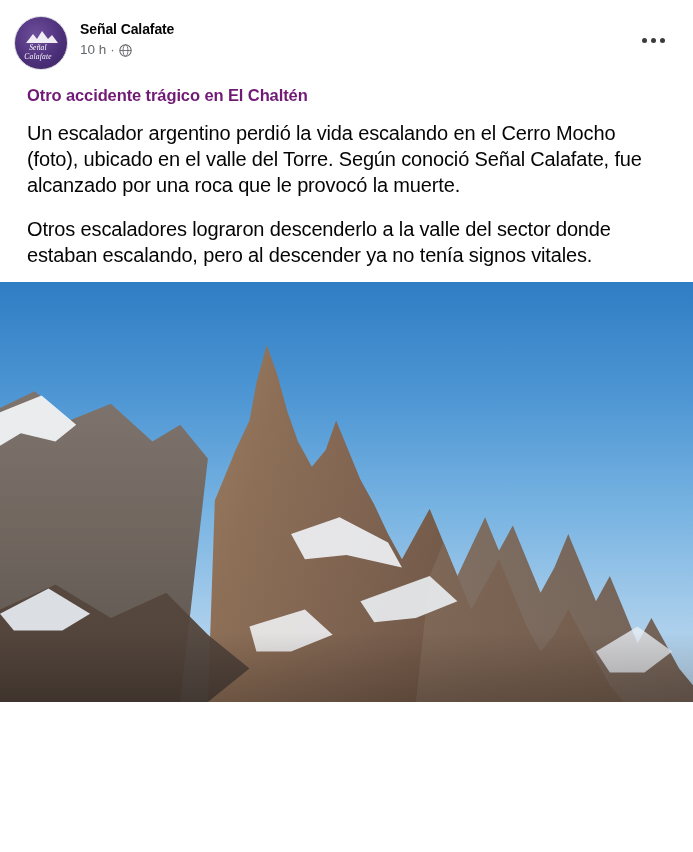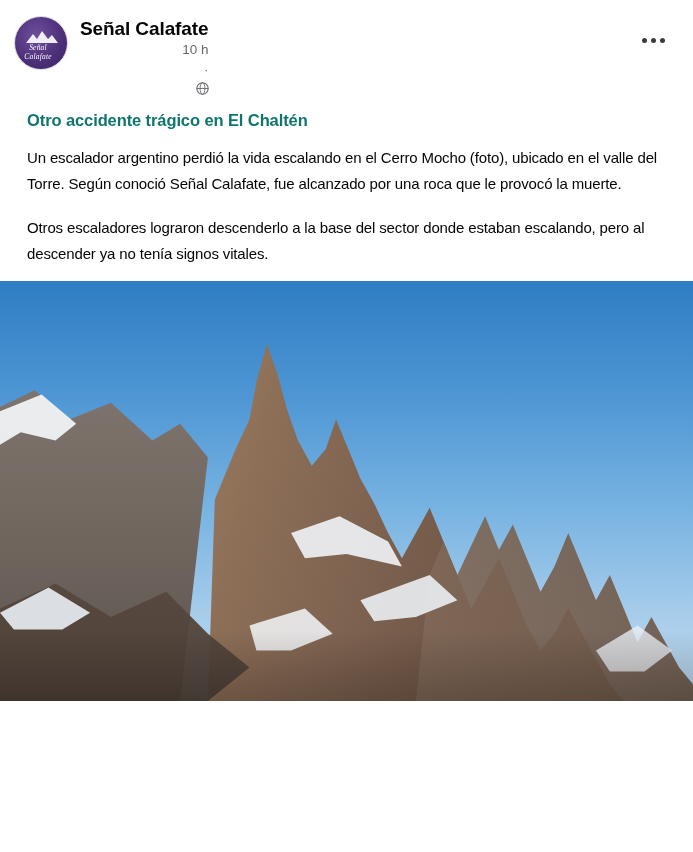--- a/index.html
+++ b/index.html
@@ -59,34 +59,33 @@
     letter-spacing: .2px;
   }
   .header-texts {
     margin-left: 12px;
     padding-top: 3px;
     display: flex;
     flex-direction: column;
     gap: 3px;
   }
   .page-name {
-    font-size: 19px;
+    font-size: 14px;
     font-weight: bold;
     color: #050505;
     line-height: 20px;
     letter-spacing: -0.1px;
   }
   .meta-row {
     display: flex;
-    align-items: flex-end;
+    align-items: center;
     gap: 4px;
     color: #65676b;
     font-size: 13.5px;
     line-height: 16px;
-    flex-direction: column;
   }
   .globe {
     width: 13px;
     height: 13px;
     flex: 0 0 auto;
     display: inline-block;
   }
   .more-btn {
     position: absolute;
     right: 24px;
@@ -106,27 +105,27 @@
     background: #3a3b3c;
     display: block;
   }
   
   .post-body {
     padding: 14px 22px 0 27px;
   }
   .headline {
     font-size: 16.5px;
     font-weight: bold;
-    color: #0f766e;
+    color: #701a75;
     line-height: 22px;
     margin: 0 0 14px 0;
     letter-spacing: -0.1px;
   }
   .para {
-    font-size: 15px;
+    font-size: 20px;
     color: #050505;
     line-height: 26px;
     margin: 0 0 18px 0;
     letter-spacing: -0.15px;
   }
   .para:last-child { margin-bottom: 14px; }
   
   .photo-wrap {
     position: relative;
     width: 693px;
@@ -250,21 +249,21 @@
       <div class="more-btn">
         <i></i>
         <i></i>
         <i></i>
       </div>
     </div>
 
     <div class="post-body">
       <div class="headline">Otro accidente trágico en El Chaltén</div>
       <p class="para">Un escalador argentino perdió la vida escalando en el Cerro Mocho (foto), ubicado en el valle del Torre. Según conoció Señal Calafate, fue alcanzado por una roca que le provocó la muerte.</p>
-      <p class="para">Otros escaladores lograron descenderlo a la base del sector donde estaban escalando, pero al descender ya no tenía signos vitales.</p>
+      <p class="para">Otros escaladores lograron descenderlo a la valle del sector donde estaban escalando, pero al descender ya no tenía signos vitales.</p>
     </div>
 
     <div class="photo-wrap">
       <div class="sky layer"></div>
       <div class="layer far-left"></div>
       <div class="layer snow-left"></div>
       <div class="layer main-spire"></div>
       <div class="layer ridge-right"></div>
       <div class="layer snow-band-a"></div>
       <div class="layer snow-band-b"></div>

